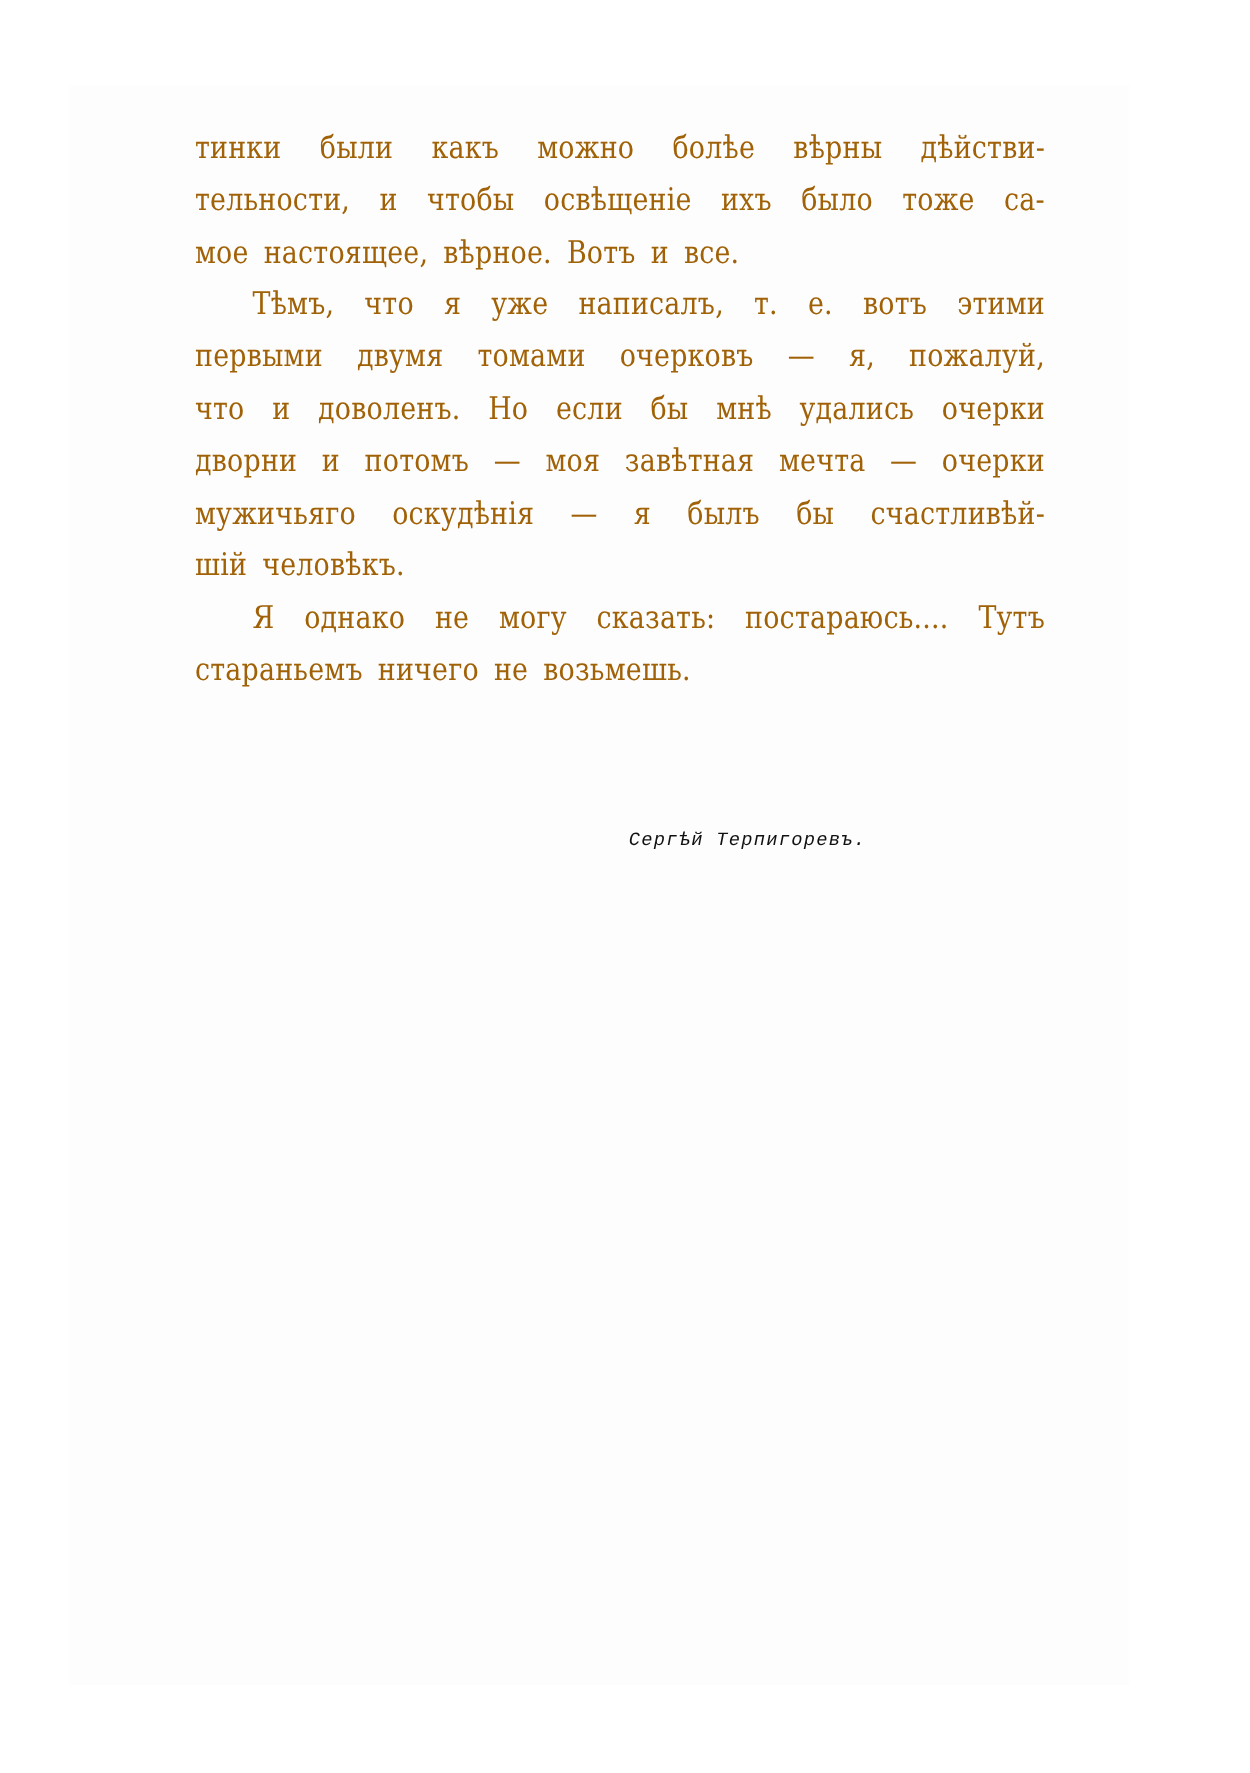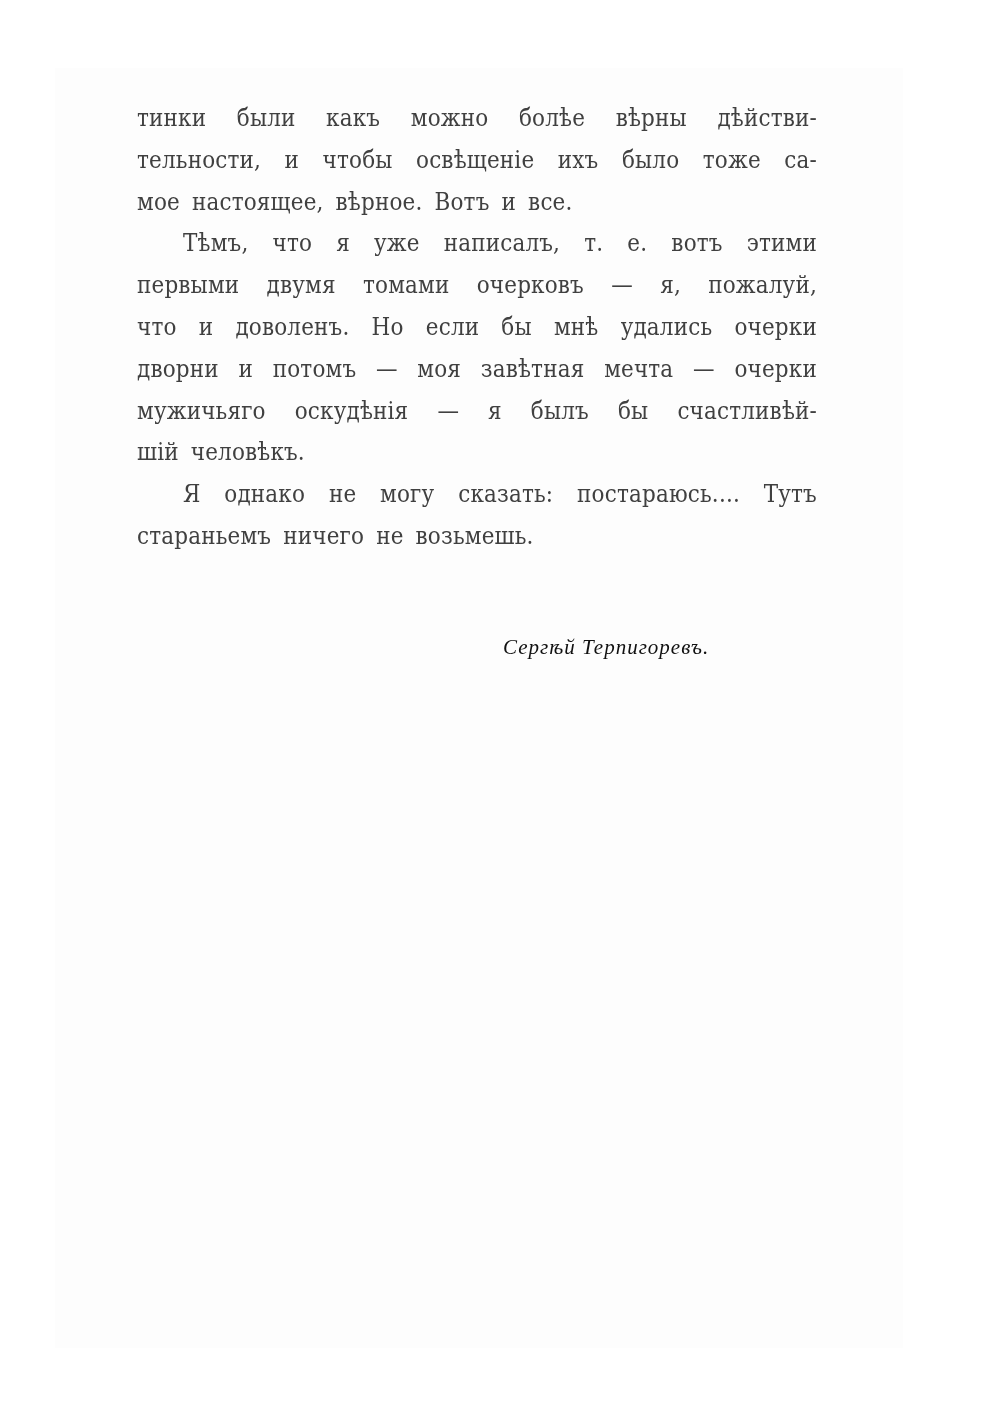--- a/index.html
+++ b/index.html
@@ -16,26 +16,26 @@
     .page-area {
       position: absolute;
       left: 55px;
       top: 68px;
       width: 848px;
       height: 1280px;
       background: #fdfdfd;
     }
     .text-block {
       position: absolute;
-      left: 137px;
+      left: 156px;
       top: 97px;
       width: 680px;
       font-family: "DejaVu Serif", serif;
       font-size: 25px;
-      color: #404040;
+      color: #a16207;
       letter-spacing: 0.2px;
     }
     .line {
       height: 41.8px;
       line-height: 41.8px;
       white-space: nowrap;
       display: flex;
       justify-content: space-between;
       transform-origin: left center;
       transform: scaleX(0.86);
@@ -43,24 +43,24 @@
     }
     .line.last {
       justify-content: flex-start;
     }
     .line.last span.w { margin-right: 14px; }
     .line.indent { padding-left: calc(46px / 0.86); box-sizing: border-box; }
     .line span.w { display: inline-block; }
     .signature {
       position: absolute;
       left: 503px;
-      top: 635px;
-      font-family: Liberation Serif, serif;
+      top: 664px;
+      font-family: Liberation Mono, monospace;
       font-style: italic;
-      font-size: 21px;
+      font-size: 15px;
       color: #111111;
       letter-spacing: 1px;
     }
   </style>
 </head>
 <body>
 
 <div class="page-area"></div>
 
 <div class="text-block" id="text-block">

